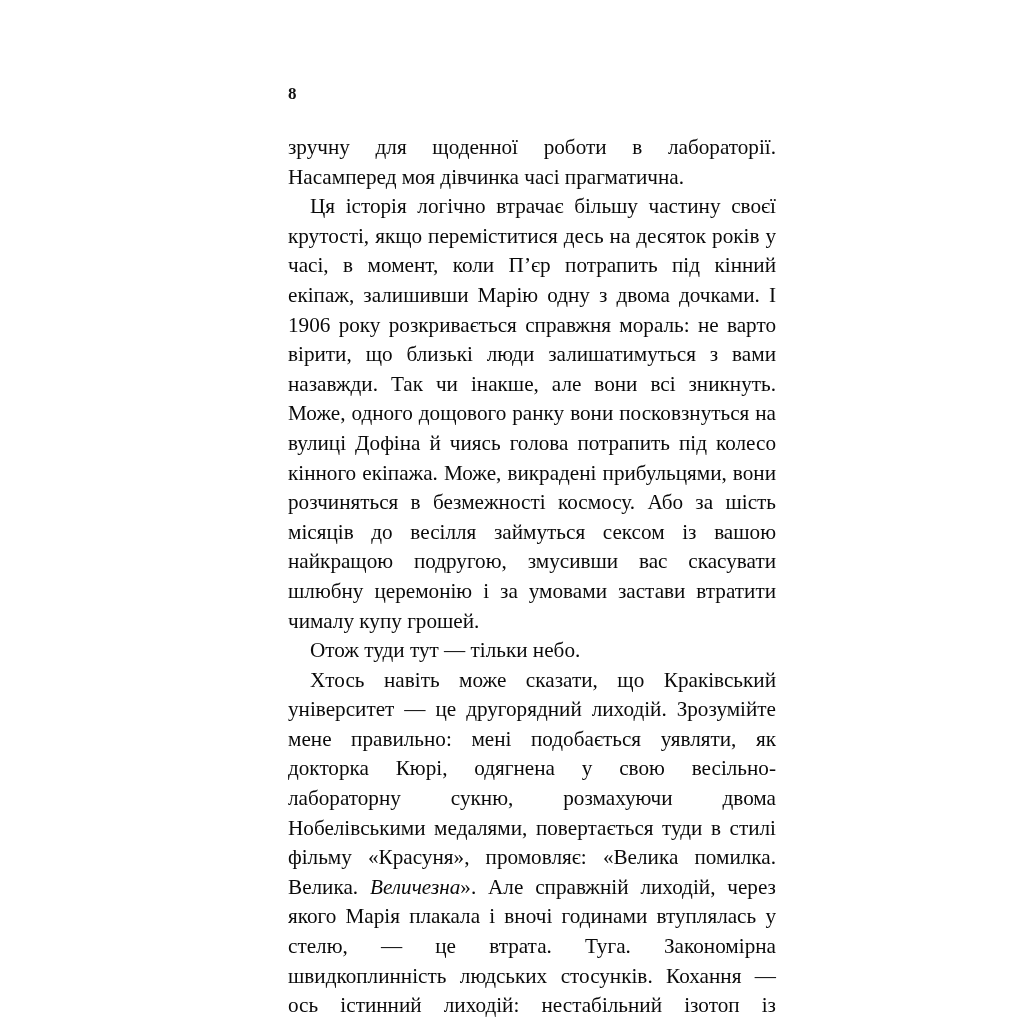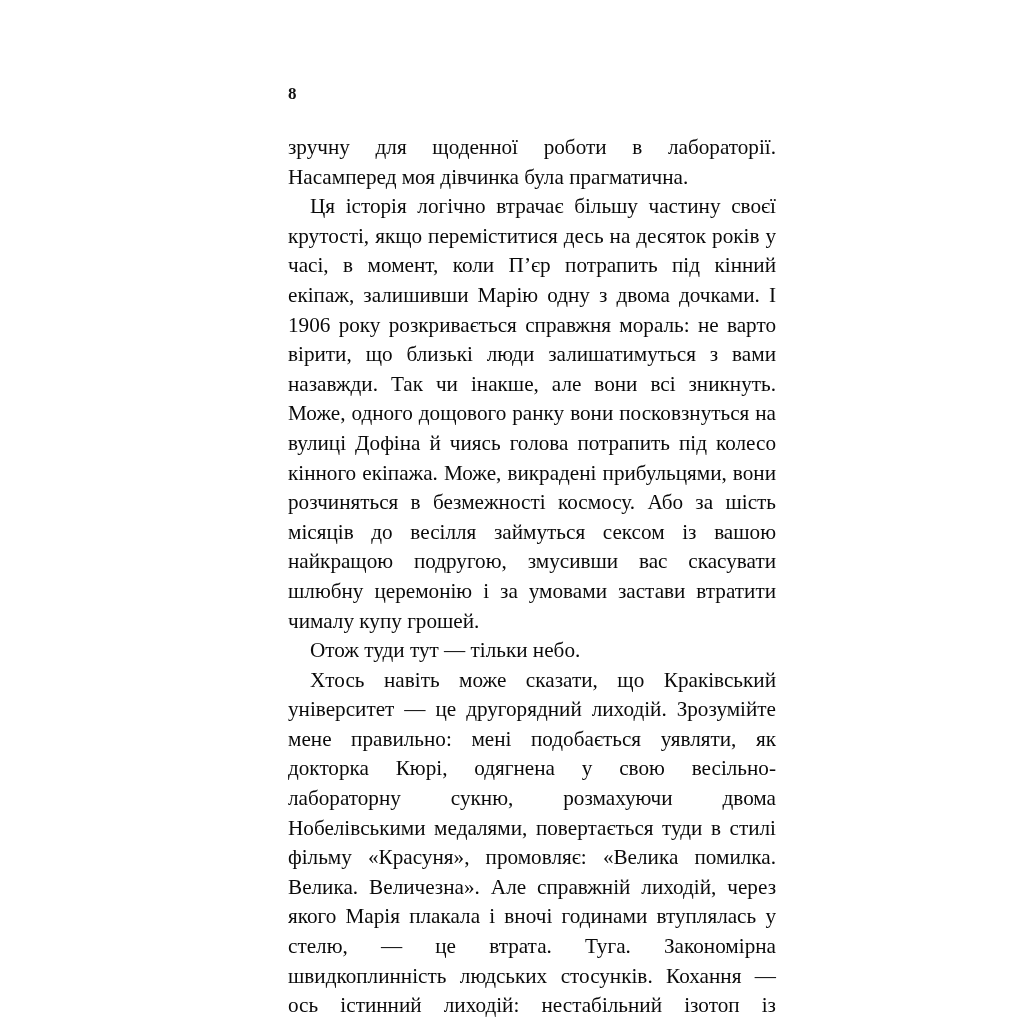--- a/index.html
+++ b/index.html
@@ -58,33 +58,34 @@
   .body-text p.indent {
     text-indent: 22px;
   }
 
   
   .body-text p {
     text-align-last: left;
   }
 
   .it {
+    font-style: italic;
   }
 </style>
 </head>
 <body>
 
 <div class="page">
 
   <div class="text-column">
 
     <div class="folio">8</div>
 
     <div class="body-text">
-        <p><span>зручну для щоденної роботи в лабораторії. Насамперед моя дівчинка була прагматична.</span></p>
+        <p><span>зручну для щоденної роботи в лабораторії. Насамперед моя дівчинка часі прагматична.</span></p>
         <p class="indent"><span>Ця історія логічно втрачає більшу частину своєї крутості, якщо переміститися десь на десяток років у часі, в момент, коли П’єр потрапить під кінний екіпаж, залишивши Марію одну з двома дочками. І 1906 року розкривається справжня мораль: не варто вірити, що близькі люди залишатимуться з вами назавжди. Так чи інакше, але вони всі зникнуть. Може, одного дощового ранку вони посковзнуться на вулиці Дофіна й чиясь голова потрапить під колесо кінного екіпажа. Може, викрадені прибульцями, вони розчиняться в безмежності космосу. Або за шість місяців до весілля займуться сексом із вашою найкращою подругою, змусивши вас скасувати шлюбну церемонію і за умовами застави втратити чималу купу грошей.</span></p>
         <p class="indent"><span>Отож туди тут — тільки небо.</span></p>
         <p class="indent"><span>Хтось навіть може сказати, що Краківський університет — це другорядний лиходій. Зрозумійте мене правильно: мені подобається уявляти, як докторка Кюрі, одягнена у свою весільно-лабораторну сукню, розмахуючи двома Нобелівськими медалями, повертається туди в стилі фільму «Красуня», промовляє: «Велика помилка. Велика. </span><span class="it">Величезна</span><span>». Але справжній лиходій, через якого Марія плакала і вночі годинами втуплялась у стелю, — це втрата. Туга. Закономірна швидкоплинність людських стосунків. Кохання — ось істинний лиходій: нестабільний ізотоп із характерним для нього неперервним спонтанним радіоактивним розпадом.</span></p>
       </div>
 
   </div>
 
 </div>
 
 </body></html>

